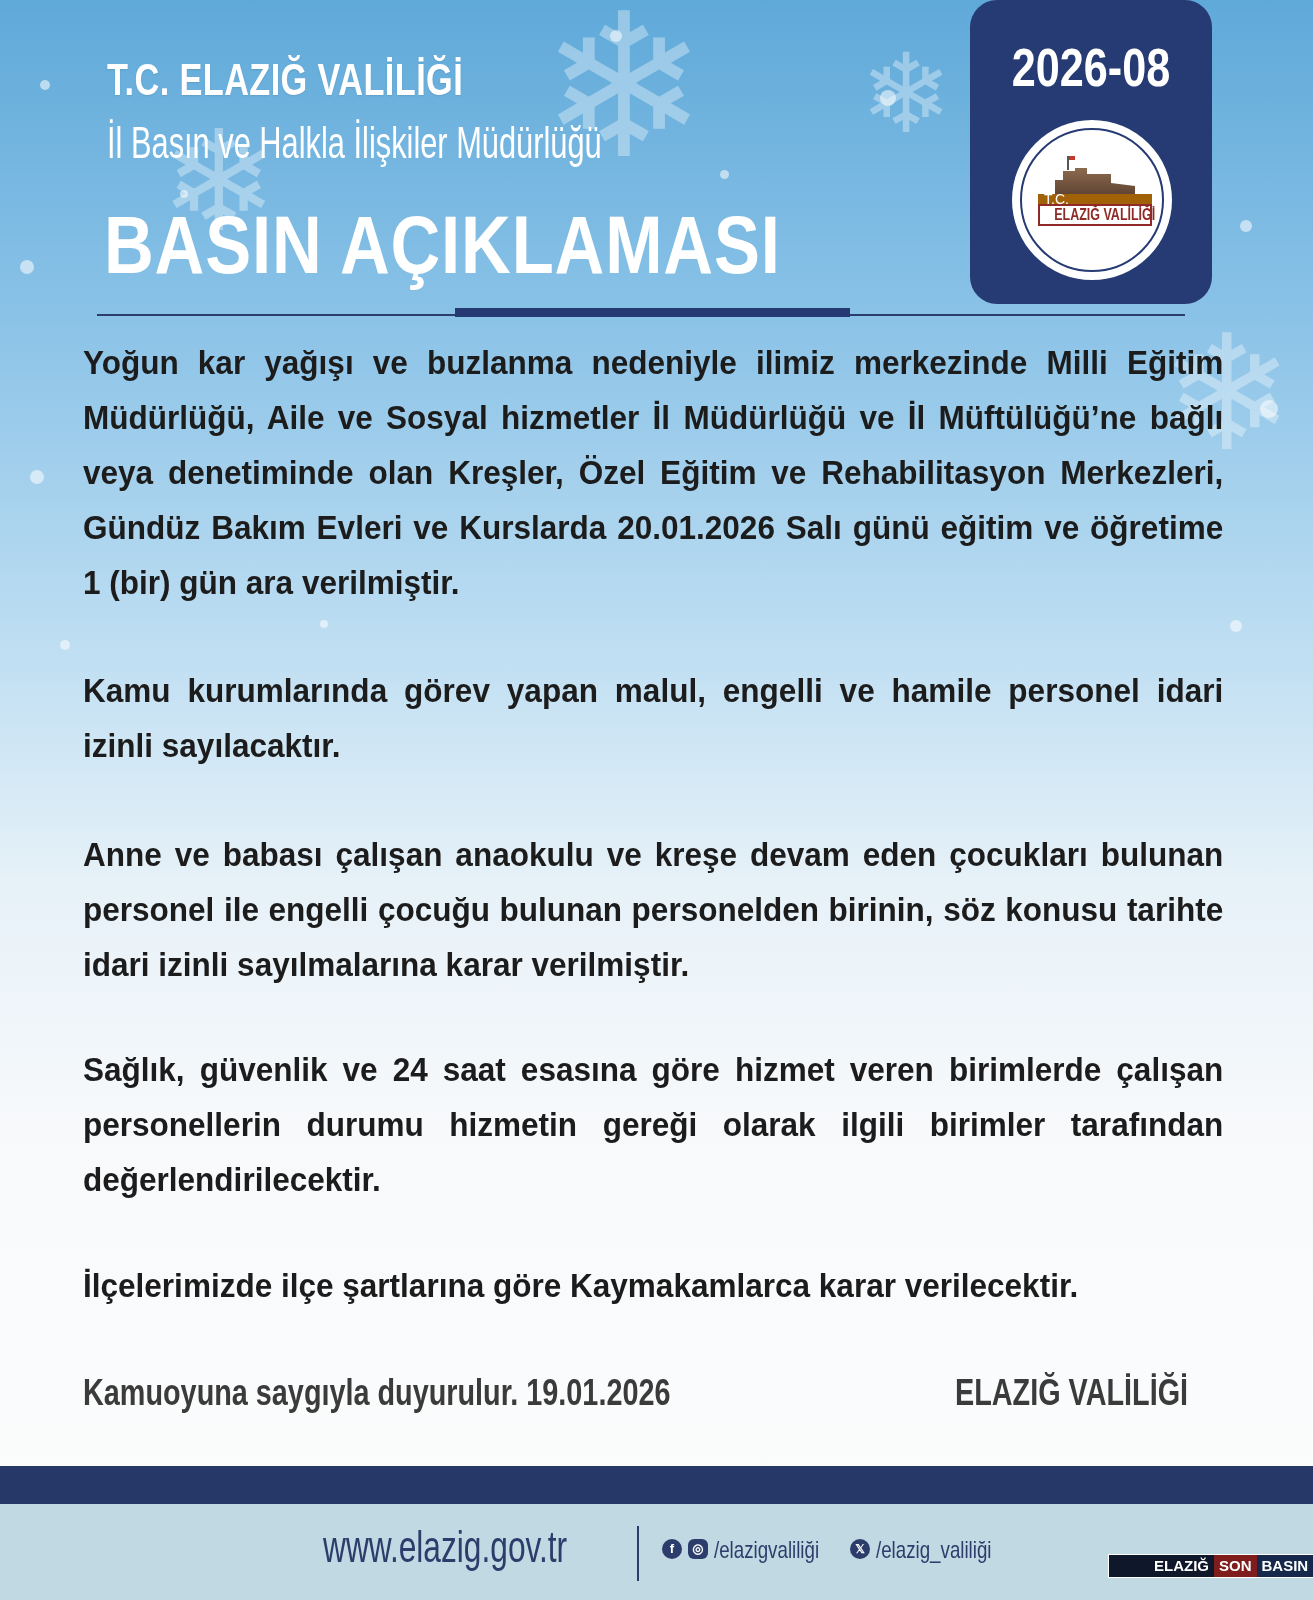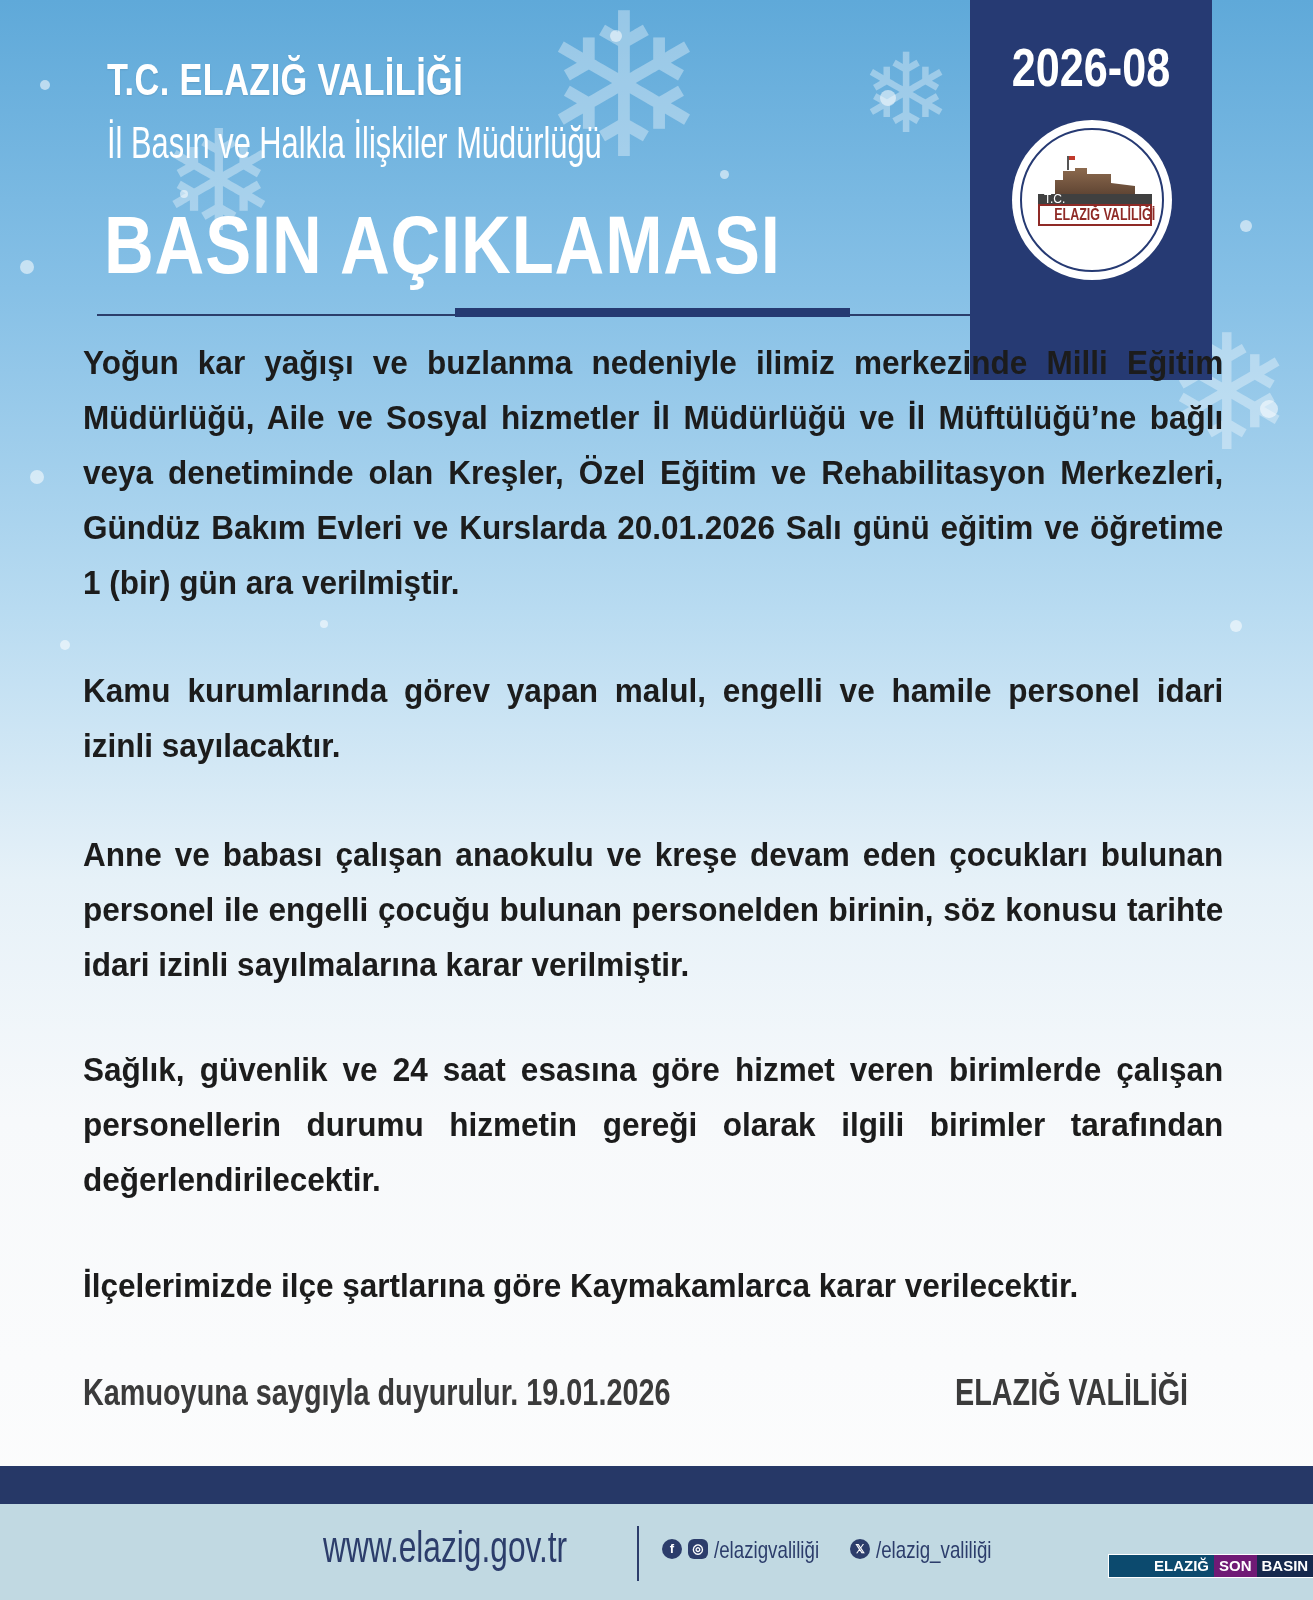--- a/index.html
+++ b/index.html
@@ -29,22 +29,23 @@
     transform: scaleX(0.84); transform-origin: left top; letter-spacing: 1px;
   }
   .rule {
     position: absolute; left: 97px; top: 314px; width: 1088px; height: 2px; background: #2b3e6b;
   }
   .rule-accent {
     position: absolute; left: 455px; top: 308px; width: 395px; height: 9px; background: #253a72;
   }
 
   .badge-box {
-    position: absolute; left: 970px; top: 0; width: 242px; height: 380px;
+    position: absolute; left: 970px; top: 0; width: 242px; height: 304px;
     background: #263a73;
+    border-radius: 27px;
   }
   .badge-num {
     position: absolute; left: 0; top: 36px; width: 242px; text-align: center;
     color: #fff; font-weight: bold; font-size: 54px;
     transform: scaleX(0.8);
   }
   .logo-outer {
     position: absolute; left: 42px; top: 120px; width: 160px; height: 160px;
     border-radius: 50%; background: #fff;
   }
@@ -54,21 +55,21 @@
   }
   .castle {
     position: absolute; left: 33px; top: 38px; width: 80px; height: 30px;
     background: linear-gradient(180deg, #8c6a4e 0%, #5a4030 100%);
     clip-path: polygon(0 100%, 0 40%, 10% 40%, 10% 10%, 25% 10%, 25% 0, 40% 0, 40% 20%, 70% 20%, 70% 50%, 100% 60%, 100% 100%);
   }
   .flag { position: absolute; left: 45px; top: 26px; width: 2px; height: 14px; background: #555; }
   .flag::after { content: ""; position: absolute; left: 2px; top: 0; width: 6px; height: 4px; background: #c0392b; }
   .logo-tc {
     position: absolute; left: 16px; top: 64px; width: 114px; height: 10px;
-    background: #404040; color: #fff; font-size: 12px; line-height: 10px; padding-left: 6px;
+    background: #a16207; color: #fff; font-size: 14px; line-height: 10px; padding-left: 6px;
   }
   .logo-name {
     position: absolute; left: 16px; top: 74px; width: 114px; height: 22px;
     border: 2px solid #8f2a26; background: #fff; color: #8f2a26;
     font-size: 16px; line-height: 18px; text-align: center; font-weight: bold;
   }
   .logo-name span { display: inline-block; transform: scaleX(0.78); white-space: nowrap; }
 
   .body-text {
     position: absolute; left: 83px; width: 1140px;
@@ -106,22 +107,22 @@
   }
   .soc-text {
     position: absolute; top: 32px; color: #2c3d6b; font-size: 24px;
     transform: scaleX(0.78); transform-origin: left top;
   }
   .esh {
     position: absolute; left: 1108px; top: 50px; height: 24px; display: flex;
     border: 1px solid #fff; font-weight: bold; font-size: 15px; line-height: 22px;
   }
   .esh span { padding: 0 5px; color: #fff; }
-  .esh .a { background: #0c4a6e; padding-left: 45px; }
-  .esh .b { background: #701a75; }
+  .esh .a { background: #0f172a; padding-left: 45px; }
+  .esh .b { background: #7f1d1d; }
   .esh .c { background: #16294d; }
 </style>
 </head>
 <body>
 
 <div>
   <div class="snow" style="left:40px;top:80px;width:10px;height:10px"></div>
   <div class="snow" style="left:20px;top:260px;width:14px;height:14px"></div>
   <div class="snow" style="left:180px;top:190px;width:8px;height:8px"></div>
   <div class="snow" style="left:610px;top:30px;width:12px;height:12px"></div>

